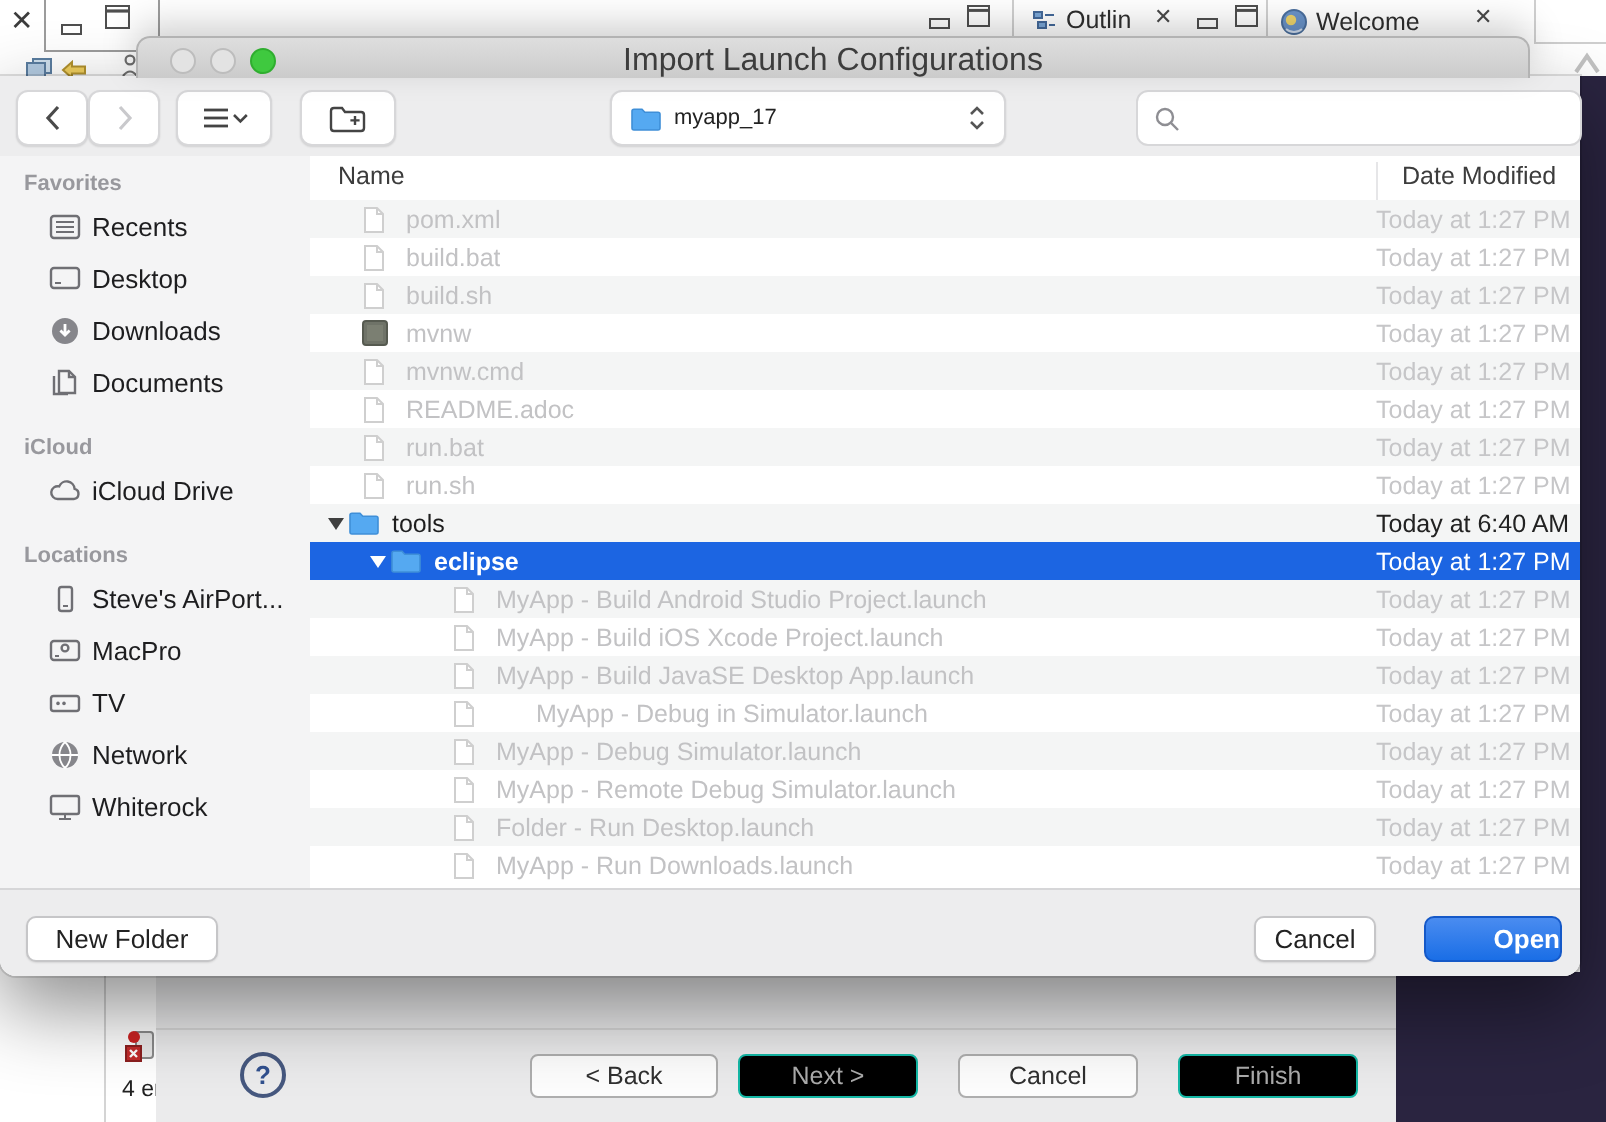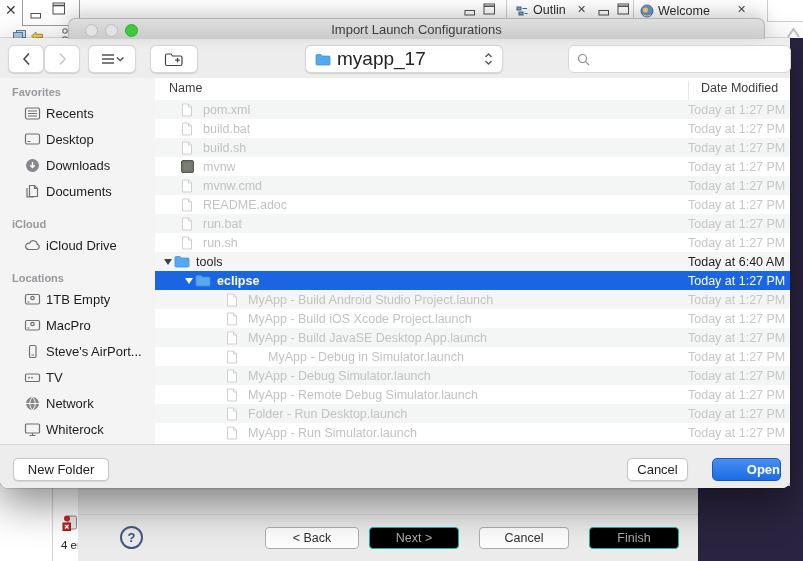--- a/index.html
+++ b/index.html
@@ -24,35 +24,35 @@
   .help-circ{position:absolute;left:42px;top:39px;width:19px;height:19px;border-radius:50%;
              border:2px solid #46587f;color:#31508e;font-size:13px;font-weight:bold;
              text-align:center;line-height:19px;background:transparent;}
   .errlabel{font-size:11.5px;color:#222;}
   
   .titlebar{left:68px;top:18px;width:695px;height:20px;z-index:21;
             background:linear-gradient(#dedede,#cbcbcb);
             border:1px solid #b3b3b3;border-bottom:none;border-radius:7px 7px 0 0;
             box-shadow:0 -6px 18px rgba(0,0,0,.18);}
   .titlebar .title{position:absolute;left:0;right:0;top:3px;text-align:center;
-                   font-size:13px;color:#3d3d3d;}
+                   font-size:16px;color:#3d3d3d;}
   .tl{position:absolute;top:5px;width:11px;height:11px;border-radius:50%;}
   .tl.gray{background:#e3e3e3;border:1px solid #bdbdbd;}
   .tl.green{background:#3fc93f;border:1px solid #2fae2f;}
   .sheet{left:0;top:38px;width:790px;height:450px;background:#fff;z-index:20;
          border-radius:0 0 8px 8px;
          box-shadow:0 16px 40px rgba(0,0,0,.45),0 0 0 1px rgba(0,0,0,.12);}
   .toolbar{position:absolute;left:0;top:0;width:100%;height:40px;background:#ededee;
            border-bottom:1px solid #d9d9d9;border-radius:0;}
   .tbtn{position:absolute;top:7px;height:26px;background:#fff;border:1px solid #d7d7d9;
         border-radius:6px;box-shadow:0 .5px 1px rgba(0,0,0,.12);
         display:flex;align-items:center;justify-content:center;}
   .pathctl{position:absolute;left:305px;top:7px;width:196px;height:26px;background:#fff;
            border:1px solid #d7d7d9;border-radius:6px;box-shadow:0 .5px 1px rgba(0,0,0,.12);
-           display:flex;align-items:center;font-size:19px;color:#222;}
+           display:flex;align-items:center;font-size:11px;color:#222;}
   .searchfield{position:absolute;left:568px;top:7px;width:221px;height:26px;background:#fff;
            border:1px solid #d7d7d9;border-radius:6px;display:flex;align-items:center;}
   .searchfield input{border:none;outline:none;flex:1;height:20px;font-size:13px;
            font-family:"Liberation Sans",sans-serif;background:transparent;}
   
   .sidebar{position:absolute;left:0;top:40px;width:155px;bottom:43px;background:#f4f4f5;
            border-right:2px solid #0c4a6e;overflow:hidden;}
   .sb-sec{font-size:11px;font-weight:bold;color:#98989d;margin:8px 0 2px 12px;}
   .sb-sec.later{margin-top:14px;}
   .sb-item{display:flex;align-items:center;height:26px;padding-left:24px;font-size:13px;color:#1d1d1f;}
@@ -280,45 +280,35 @@
             <svg width="18" height="14">
               <path d="M5 11.5 a3.2 3.2 0 1 1 .6 -6.3 a4 4 0 0 1 7.7 1.2 a2.6 2.6 0 0 1 -.4 5.1 z" fill="none" stroke="#6f6f74" stroke-width="1.2"></path>
             </svg>
           </span>
           <span>iCloud Drive</span>
         </div>
         <div class="sb-sec later">Locations</div>
         <div class="sb-item">
           <span class="ic">
             <svg width="17" height="15">
+              <rect x="5.5" y="1.5" width="6.5" height="12" rx="1.3" fill="none" stroke="#6f6f74" stroke-width="1.2"></rect>
+              <line x1="7.5" y1="11" x2="10" y2="11" stroke="#6f6f74"></line>
+            </svg>
+          </span>
+          <span>Steve's AirPort...</span>
+        </div>
+        <div class="sb-item">
+          <span class="ic">
+            <svg width="17" height="15">
               <rect x="1.5" y="2.5" width="14" height="9.5" rx="1.5" fill="none" stroke="#6f6f74" stroke-width="1.2"></rect>
               <circle cx="8.5" cy="6" r="1.7" fill="none" stroke="#6f6f74" stroke-width="1.2"></circle>
               <line x1="3.5" y1="10" x2="5.5" y2="10" stroke="#6f6f74"></line>
             </svg>
           </span>
-          <span>1TB Empty</span>
-        </div>
-        <div class="sb-item">
-          <span class="ic">
-            <svg width="17" height="15">
-              <rect x="1.5" y="2.5" width="14" height="9.5" rx="1.5" fill="none" stroke="#6f6f74" stroke-width="1.2"></rect>
-              <circle cx="8.5" cy="6" r="1.7" fill="none" stroke="#6f6f74" stroke-width="1.2"></circle>
-              <line x1="3.5" y1="10" x2="5.5" y2="10" stroke="#6f6f74"></line>
-            </svg>
-          </span>
           <span>MacPro</span>
-        </div>
-        <div class="sb-item">
-          <span class="ic">
-            <svg width="17" height="15">
-              <rect x="5.5" y="1.5" width="6.5" height="12" rx="1.3" fill="none" stroke="#6f6f74" stroke-width="1.2"></rect>
-              <line x1="7.5" y1="11" x2="10" y2="11" stroke="#6f6f74"></line>
-            </svg>
-          </span>
-          <span>Steve's AirPort...</span>
         </div>
         <div class="sb-item">
           <span class="ic">
             <svg width="17" height="15">
               <rect x="1.5" y="4" width="14" height="7.5" rx="1.3" fill="none" stroke="#6f6f74" stroke-width="1.2"></rect>
               <circle cx="5" cy="7.7" r=".9" fill="#6f6f74"></circle>
               <circle cx="8" cy="7.7" r=".9" fill="#6f6f74"></circle>
             </svg>
           </span>
           <span>TV</span>
@@ -524,21 +514,21 @@
             <span class="fname">Folder - Run Desktop.launch</span>
             <span class="fdate">Today at 1:27 PM</span>
           </div>
           <div class="frow disabled" style="padding-left: 71px;">
             <span class="ic">
               <svg width="12" height="14">
                 <path d="M1.5 1 h6 l3 3 v9 h-9 z" fill="#fff" stroke="#cfcfcf"></path>
                 <path d="M7.5 1 v3 h3" fill="none" stroke="#cfcfcf"></path>
               </svg>
             </span>
-            <span class="fname">MyApp - Run Simulator.launch</span>
+            <span class="fname">MyApp - Run Downloads.launch</span>
             <span class="fdate">Today at 1:27 PM</span>
           </div>
         </div>
     </div>
 
     <div class="sfoot">
       <div class="fbtn white" style="left:13px;width:94px;">New Folder</div>
       <div class="fbtn white" style="left:627px;width:59px;">Cancel</div>
       <div class="fbtn blue" style="left:712px;width:67px;">Open</div>
     </div>

